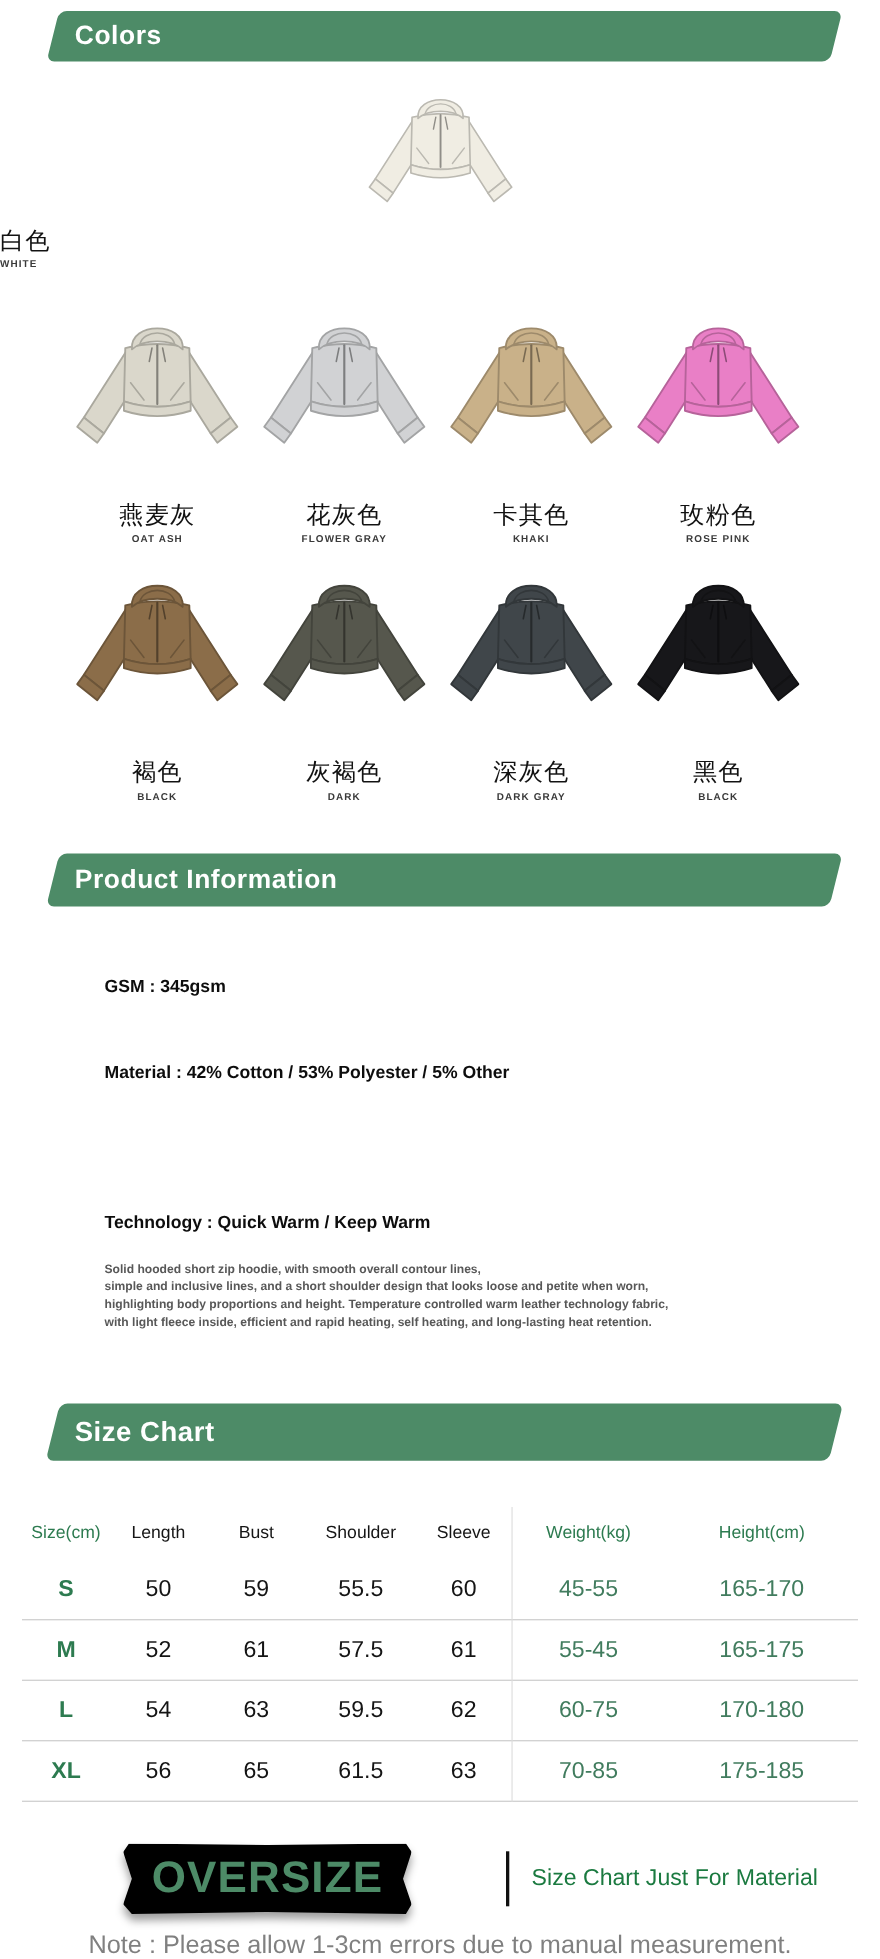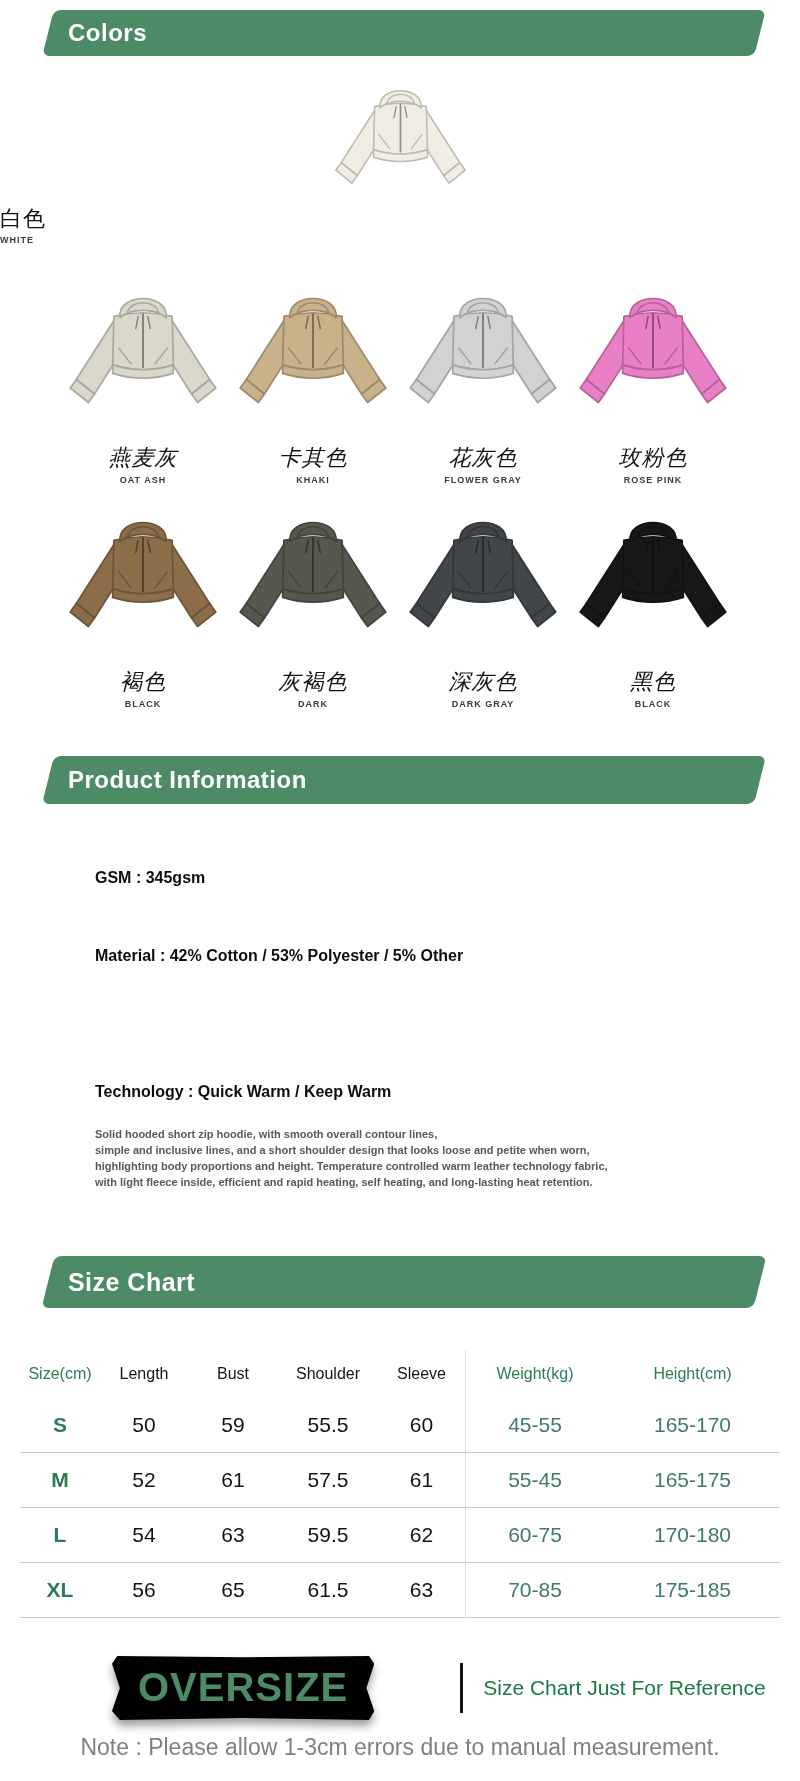--- a/index.html
+++ b/index.html
@@ -33,21 +33,21 @@
   .featured .svgwrap{width:151px; height:132px; margin:0 auto;}
   .name-zh{font-size:22px; line-height:26px; color:#121212; letter-spacing:1px;}
   .name-en{font-size:9px; line-height:12px; margin-top:2px; font-weight:bold; letter-spacing:1px; color:#3a3a3a;}
   
   .colorway-grid{
     display:grid; grid-template-columns:repeat(4,1fr); row-gap:18px;
     margin:34px 122px 0 58px;
   }
   .colorway-card{text-align:center;}
   .colorway-card .svgwrap{width:170px; height:148px; margin:0 auto;}
-  .colorway-card .name-zh{margin-top:16px; line-height:28px;font-style:italic;}
+  .colorway-card .name-zh{margin-top:26px; line-height:28px;}
   
   .info-line{margin:0 95px; font-weight:bold; font-size:16px; line-height:20px; color:#0d0d0d;}
   #info-gsm{margin-top:64px;}
   #info-material{margin-top:58px;}
   #info-tech{margin-top:116px;}
   .description{
     margin:24px 95px 0 95px; font-weight:bold; font-size:11px;
     line-height:16px; color:#585858; white-space:pre-line;
   }
   
@@ -118,55 +118,55 @@
       <path d="M50 56 L60 69 M90 56 L80 69" fill="none" stroke="rgb(170,168,158)" stroke-width="1.2"></path>
     </g>
         </svg></div>
     <div class="name-zh">燕麦灰</div>
     <div class="name-en">OAT ASH</div>
   </div>
 
   <div class="colorway-card">
     <div class="svgwrap"><svg viewBox="0 0 140 122" width="100%" height="100%" xmlns="http://www.w3.org/2000/svg">
     <g stroke-linejoin="round" stroke-linecap="round">
+      <path d="M47 32 L15 82 L30 94 L58 50 Z" fill="#d1d2d4" stroke="rgb(163,164,165)" stroke-width="1.4"></path>
+      <path d="M15 82 L30 94 L25 101 L10 89 Z" fill="#d1d2d4" stroke="rgb(163,164,165)" stroke-width="1.4"></path>
+      <path d="M93 32 L125 82 L110 94 L82 50 Z" fill="#d1d2d4" stroke="rgb(163,164,165)" stroke-width="1.4"></path>
+      <path d="M125 82 L110 94 L115 101 L130 89 Z" fill="#d1d2d4" stroke="rgb(163,164,165)" stroke-width="1.4"></path>
+      <path d="M46 30 Q70 24 94 30 L95 70 Q70 78 45 70 Z" fill="#d1d2d4" stroke="rgb(163,164,165)" stroke-width="1.4"></path>
+      <path d="M45 70 Q70 78 95 70 L95 77 Q70 85 45 77 Z" fill="#d1d2d4" stroke="rgb(163,164,165)" stroke-width="1.4"></path>
+      <path d="M51 31 C49 10 91 10 89 31 C80 23 60 23 51 31 Z" fill="#d1d2d4" stroke="rgb(163,164,165)" stroke-width="1.4"></path>
+      <path d="M57 27 C60 16 80 16 83 27" fill="none" stroke="rgb(163,164,165)" stroke-width="1.2"></path>
+      <path d="M70 28 L70 72" fill="none" stroke="rgb(125,126,127)" stroke-width="1.6"></path>
+      <path d="M66 30 L64 40 M74 30 L76 40" fill="none" stroke="rgb(125,126,127)" stroke-width="1.2"></path>
+      <path d="M50 56 L60 69 M90 56 L80 69" fill="none" stroke="rgb(163,164,165)" stroke-width="1.2"></path>
+    </g>
+        </svg></div>
+    <div class="name-zh">花灰色</div>
+    <div class="name-en">FLOWER GRAY</div>
+  </div>
+
+  <div class="colorway-card">
+    <div class="svgwrap"><svg viewBox="0 0 140 122" width="100%" height="100%" xmlns="http://www.w3.org/2000/svg">
+    <g stroke-linejoin="round" stroke-linecap="round">
       <path d="M47 32 L15 82 L30 94 L58 50 Z" fill="#c9b189" stroke="rgb(157,138,107)" stroke-width="1.4"></path>
       <path d="M15 82 L30 94 L25 101 L10 89 Z" fill="#c9b189" stroke="rgb(157,138,107)" stroke-width="1.4"></path>
       <path d="M93 32 L125 82 L110 94 L82 50 Z" fill="#c9b189" stroke="rgb(157,138,107)" stroke-width="1.4"></path>
       <path d="M125 82 L110 94 L115 101 L130 89 Z" fill="#c9b189" stroke="rgb(157,138,107)" stroke-width="1.4"></path>
       <path d="M46 30 Q70 24 94 30 L95 70 Q70 78 45 70 Z" fill="#c9b189" stroke="rgb(157,138,107)" stroke-width="1.4"></path>
       <path d="M45 70 Q70 78 95 70 L95 77 Q70 85 45 77 Z" fill="#c9b189" stroke="rgb(157,138,107)" stroke-width="1.4"></path>
       <path d="M51 31 C49 10 91 10 89 31 C80 23 60 23 51 31 Z" fill="#c9b189" stroke="rgb(157,138,107)" stroke-width="1.4"></path>
       <path d="M57 27 C60 16 80 16 83 27" fill="none" stroke="rgb(157,138,107)" stroke-width="1.2"></path>
       <path d="M70 28 L70 72" fill="none" stroke="rgb(121,106,82)" stroke-width="1.6"></path>
       <path d="M66 30 L64 40 M74 30 L76 40" fill="none" stroke="rgb(121,106,82)" stroke-width="1.2"></path>
       <path d="M50 56 L60 69 M90 56 L80 69" fill="none" stroke="rgb(157,138,107)" stroke-width="1.2"></path>
     </g>
         </svg></div>
     <div class="name-zh">卡其色</div>
     <div class="name-en">KHAKI</div>
-  </div>
-
-  <div class="colorway-card">
-    <div class="svgwrap"><svg viewBox="0 0 140 122" width="100%" height="100%" xmlns="http://www.w3.org/2000/svg">
-    <g stroke-linejoin="round" stroke-linecap="round">
-      <path d="M47 32 L15 82 L30 94 L58 50 Z" fill="#d1d2d4" stroke="rgb(163,164,165)" stroke-width="1.4"></path>
-      <path d="M15 82 L30 94 L25 101 L10 89 Z" fill="#d1d2d4" stroke="rgb(163,164,165)" stroke-width="1.4"></path>
-      <path d="M93 32 L125 82 L110 94 L82 50 Z" fill="#d1d2d4" stroke="rgb(163,164,165)" stroke-width="1.4"></path>
-      <path d="M125 82 L110 94 L115 101 L130 89 Z" fill="#d1d2d4" stroke="rgb(163,164,165)" stroke-width="1.4"></path>
-      <path d="M46 30 Q70 24 94 30 L95 70 Q70 78 45 70 Z" fill="#d1d2d4" stroke="rgb(163,164,165)" stroke-width="1.4"></path>
-      <path d="M45 70 Q70 78 95 70 L95 77 Q70 85 45 77 Z" fill="#d1d2d4" stroke="rgb(163,164,165)" stroke-width="1.4"></path>
-      <path d="M51 31 C49 10 91 10 89 31 C80 23 60 23 51 31 Z" fill="#d1d2d4" stroke="rgb(163,164,165)" stroke-width="1.4"></path>
-      <path d="M57 27 C60 16 80 16 83 27" fill="none" stroke="rgb(163,164,165)" stroke-width="1.2"></path>
-      <path d="M70 28 L70 72" fill="none" stroke="rgb(125,126,127)" stroke-width="1.6"></path>
-      <path d="M66 30 L64 40 M74 30 L76 40" fill="none" stroke="rgb(125,126,127)" stroke-width="1.2"></path>
-      <path d="M50 56 L60 69 M90 56 L80 69" fill="none" stroke="rgb(163,164,165)" stroke-width="1.2"></path>
-    </g>
-        </svg></div>
-    <div class="name-zh">花灰色</div>
-    <div class="name-en">FLOWER GRAY</div>
   </div>
 
   <div class="colorway-card">
     <div class="svgwrap"><svg viewBox="0 0 140 122" width="100%" height="100%" xmlns="http://www.w3.org/2000/svg">
     <g stroke-linejoin="round" stroke-linecap="round">
       <path d="M47 32 L15 82 L30 94 L58 50 Z" fill="#e97fc6" stroke="rgb(182,99,154)" stroke-width="1.4"></path>
       <path d="M15 82 L30 94 L25 101 L10 89 Z" fill="#e97fc6" stroke="rgb(182,99,154)" stroke-width="1.4"></path>
       <path d="M93 32 L125 82 L110 94 L82 50 Z" fill="#e97fc6" stroke="rgb(182,99,154)" stroke-width="1.4"></path>
       <path d="M125 82 L110 94 L115 101 L130 89 Z" fill="#e97fc6" stroke="rgb(182,99,154)" stroke-width="1.4"></path>
       <path d="M46 30 Q70 24 94 30 L95 70 Q70 78 45 70 Z" fill="#e97fc6" stroke="rgb(182,99,154)" stroke-width="1.4"></path>
@@ -330,15 +330,15 @@
     </div>
 </div>
 
 <div class="footer-row">
   <div class="stamp">
     <div class="stamp-inner">
       <span class="stamp-text">OVERSIZE</span>
     </div>
   </div>
   <div class="vbar"></div>
-  <div class="ref-text">Size Chart Just For Reference</div>
+  <div class="ref-text">Size Chart Just For Material</div>
 </div>
 <div class="note">Note : Please allow 1-3cm errors due to manual measurement.</div>
 
 </body></html>

